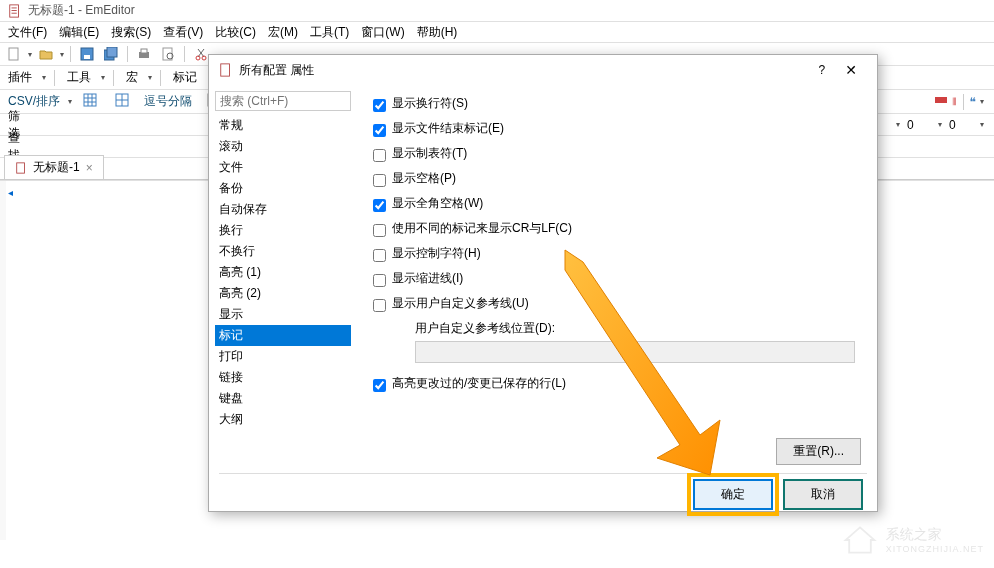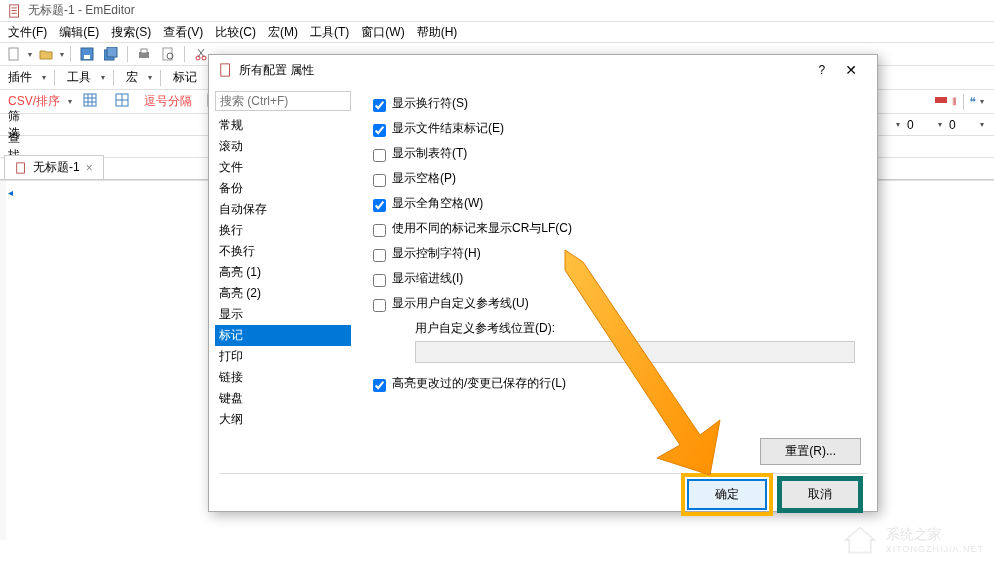--- a/index.html
+++ b/index.html
@@ -14,21 +14,21 @@
     
     .toolbar { height: 24px; border-top: 1px solid #e0e0e0; border-bottom: 1px solid #e0e0e0; display: flex; align-items: center; padding: 0 4px; gap: 4px; }
     .tool-btn { width: 20px; height: 18px; display: inline-flex; align-items: center; justify-content: center; }
     .tool-sep { width: 1px; height: 16px; background: #ccc; margin: 0 2px; }
     
     .toolbar2 { height: 24px; border-bottom: 1px solid #e0e0e0; display: flex; align-items: center; padding: 0 4px; gap: 6px; }
     .toolbar2 .label { color: #000; padding: 0 4px; }
     .dropdown-arrow { font-size: 8px; color: #555; }
     
     .csvbar { height: 24px; border-bottom: 1px solid #e0e0e0; display: flex; align-items: center; padding: 0 4px; gap: 4px; }
-    .csvbar .label { color: #ef4444; padding: 0 4px; }
+    .csvbar .label { color: #0c4a6e; padding: 0 4px; }
     .csvbar .btn { padding: 2px 6px; border: 1px solid transparent; }
     
     .filterbar, .findbar { height: 22px; border-bottom: 1px solid #e0e0e0; display: flex; align-items: center; padding: 0 4px; gap: 4px; }
     .filterbar .label, .findbar .label { color: #000; padding: 0 4px; width: 30px; }
     .filterbar input, .findbar input { flex: 1; border: 1px solid #fff; padding: 1px 2px; background: #fff; }
     
     .right-ctrls { margin-left: auto; display: flex; align-items: center; gap: 4px; padding-right: 6px; }
     .small-input { width: 30px; border: 1px solid #ccc; padding: 1px 2px; }
     
     .tabbar { height: 22px; border-bottom: 1px solid #ccc; display: flex; align-items: flex-end; padding: 0 4px; }
@@ -53,25 +53,25 @@
     .cat-list { border: none; }
     .cat-item { padding: 2px 4px; cursor: default; }
     .cat-item.selected { background: #0078d7; color: #fff; }
     
     .dlg-right { flex: 1; padding: 10px 16px; position: relative; }
     .chk-row { display: flex; align-items: flex-end; margin-bottom: 8px; }
     .chk-row input { margin-right: 6px; }
     .indented { margin-left: 20px; }
     .field-label { margin-left: 22px; margin-bottom: 4px; }
     .text-field { width: 440px; margin-left: 22px; padding: 3px; border: 1px solid #ccc; background: #f0f0f0; }
-    .reset-btn { position: absolute; right: 16px; bottom: 8px; padding: 4px 24px; border: 1px solid #aaa; background: #e8e8e8; text-align: right; }
+    .reset-btn { position: absolute; right: 16px; bottom: 8px; padding: 4px 16px; border: 1px solid #aaa; background: #e8e8e8; text-align: right; }
     
     .dlg-sep { border-top: 1px solid #ddd; margin: 0 10px; }
     .dlg-footer { height: 40px; display: flex; align-items: center; justify-content: flex-end; padding: 0 14px; gap: 10px; }
-    .dlg-btn { padding: 5px 26px; border: 5px solid #0f766e; background: #e8e8e8; }
+    .dlg-btn { padding: 5px 26px; border: 2px solid #0f766e; background: #e8e8e8; }
     .dlg-btn.primary { border: 2px solid #0078d7; background: #e5f1fb; }
     .ok-highlight { position: absolute; border: 4px solid #ffb400; pointer-events: none; }
     
     
     .arrow { position: absolute; left: 535px; top: 240px; pointer-events: none; }
     
     
     .watermark { position: absolute; right: 10px; bottom: 10px; opacity: 0.22; color: #888; font-size: 22px; display: flex; align-items: center; gap: 8px; }
     .watermark .house { width: 36px; height: 36px; }
     

